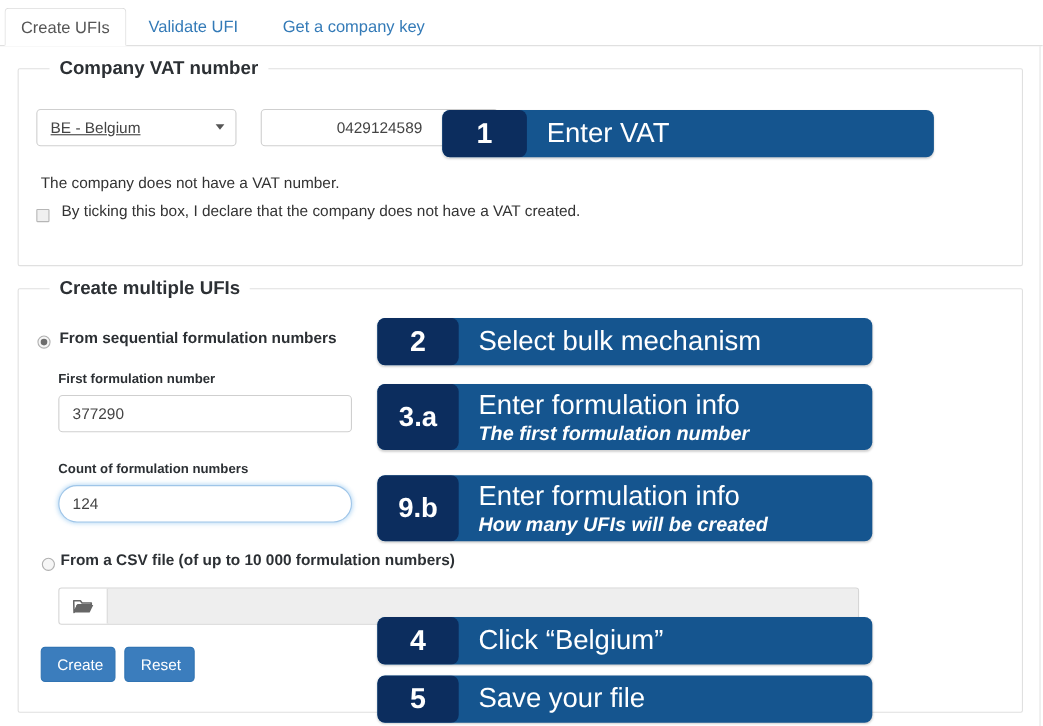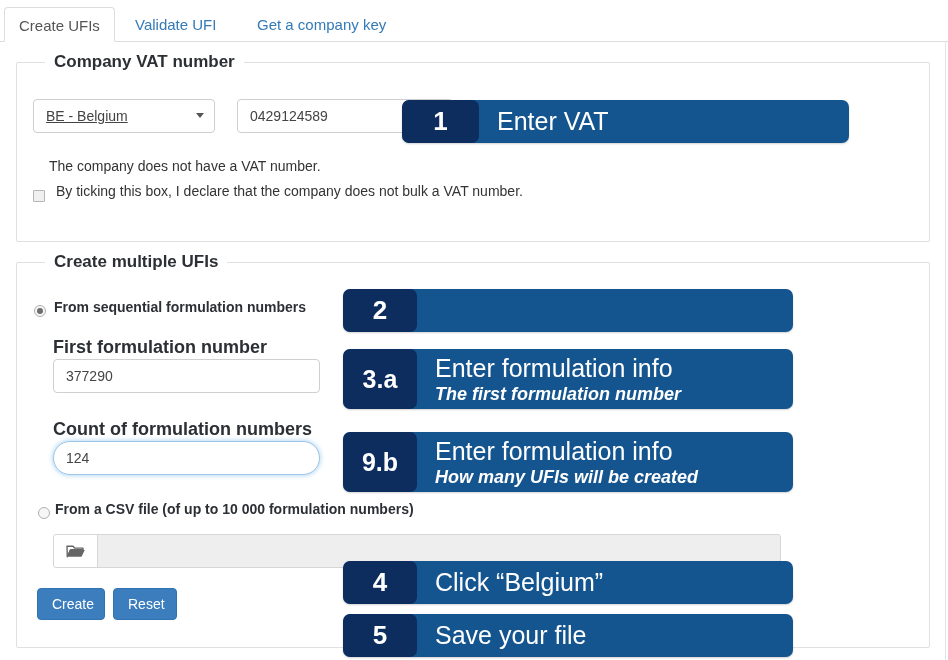--- a/index.html
+++ b/index.html
@@ -163,21 +163,21 @@
     content: "";
     position: absolute;
     left: 2px; top: 2px;
     width: 6px; height: 6px;
     border-radius: 50%;
     background: #6d6d6d;
   }
 
   .field-label {
     position: absolute;
-    font-size: 18px;
+    font-size: 12px;
     font-weight: bold;
     color: #2c3034;
     white-space: nowrap;
   }
   .radio-label {
     position: absolute;
     font-size: 14px;
     font-weight: bold;
     color: #2c3034;
     white-space: nowrap;
@@ -296,26 +296,26 @@
   <div class="outer-frame"></div>
 
   <div class="fieldset fs-vat">
     <div class="legend">Company VAT number</div>
 
     <div class="select-box" style="left:16px; top:36px; width:182px;text-decoration:underline;">
       <span>BE - Belgium</span>
       <span class="select-caret"></span>
     </div>
 
-    <div class="text-input" style="left:220px; top:36px; width:216px;">0429124589</div>
-
-    <div class="static-line" style="left:32px; top:95px;">The company does not have a VAT number.</div>
+    <div class="text-input" style="left:220px; top:36px; width:216px;text-align:center;">0429124589</div>
+
+    <div class="static-line" style="left:20px; top:95px;">The company does not have a VAT number.</div>
 
     <div class="checkbox" style="left:16px; top:127px;"></div>
-    <div class="static-line" style="left:39px; top:120px;">By ticking this box, I declare that the company does not bulk a VAT number.</div>
+    <div class="static-line" style="left:39px; top:120px;">By ticking this box, I declare that the company does not have a VAT created.</div>
   </div>
 
   <div class="fieldset fs-bulk">
     <div class="legend">Create multiple UFIs</div>
 
     <div class="radio checked" style="left:17px; top:42px;"></div>
     <div class="radio-label" style="left:37px; top:36px;">From sequential formulation numbers</div>
 
     <div class="field-label" style="left:36px; top:74px;">First formulation number</div>
     <div class="text-input" style="left:36px; top:96px; width:267px;">377290</div>
@@ -343,20 +343,23 @@
 
 <div class="callout c1">
   <div class="callout-num">1</div>
   <div class="callout-body">
     <div class="callout-title">Enter VAT</div>
   </div>
 </div>
 
 <div class="callout c2">
   <div class="callout-num">2</div>
+  <div class="callout-body">
+    <div class="callout-title">Select bulk mechanism</div>
+  </div>
 </div>
 
 <div class="callout c3a">
   <div class="callout-num">3.a</div>
   <div class="callout-body">
     <div class="callout-title">Enter formulation info</div>
     <div class="callout-sub">The first formulation number</div>
   </div>
 </div>
 

